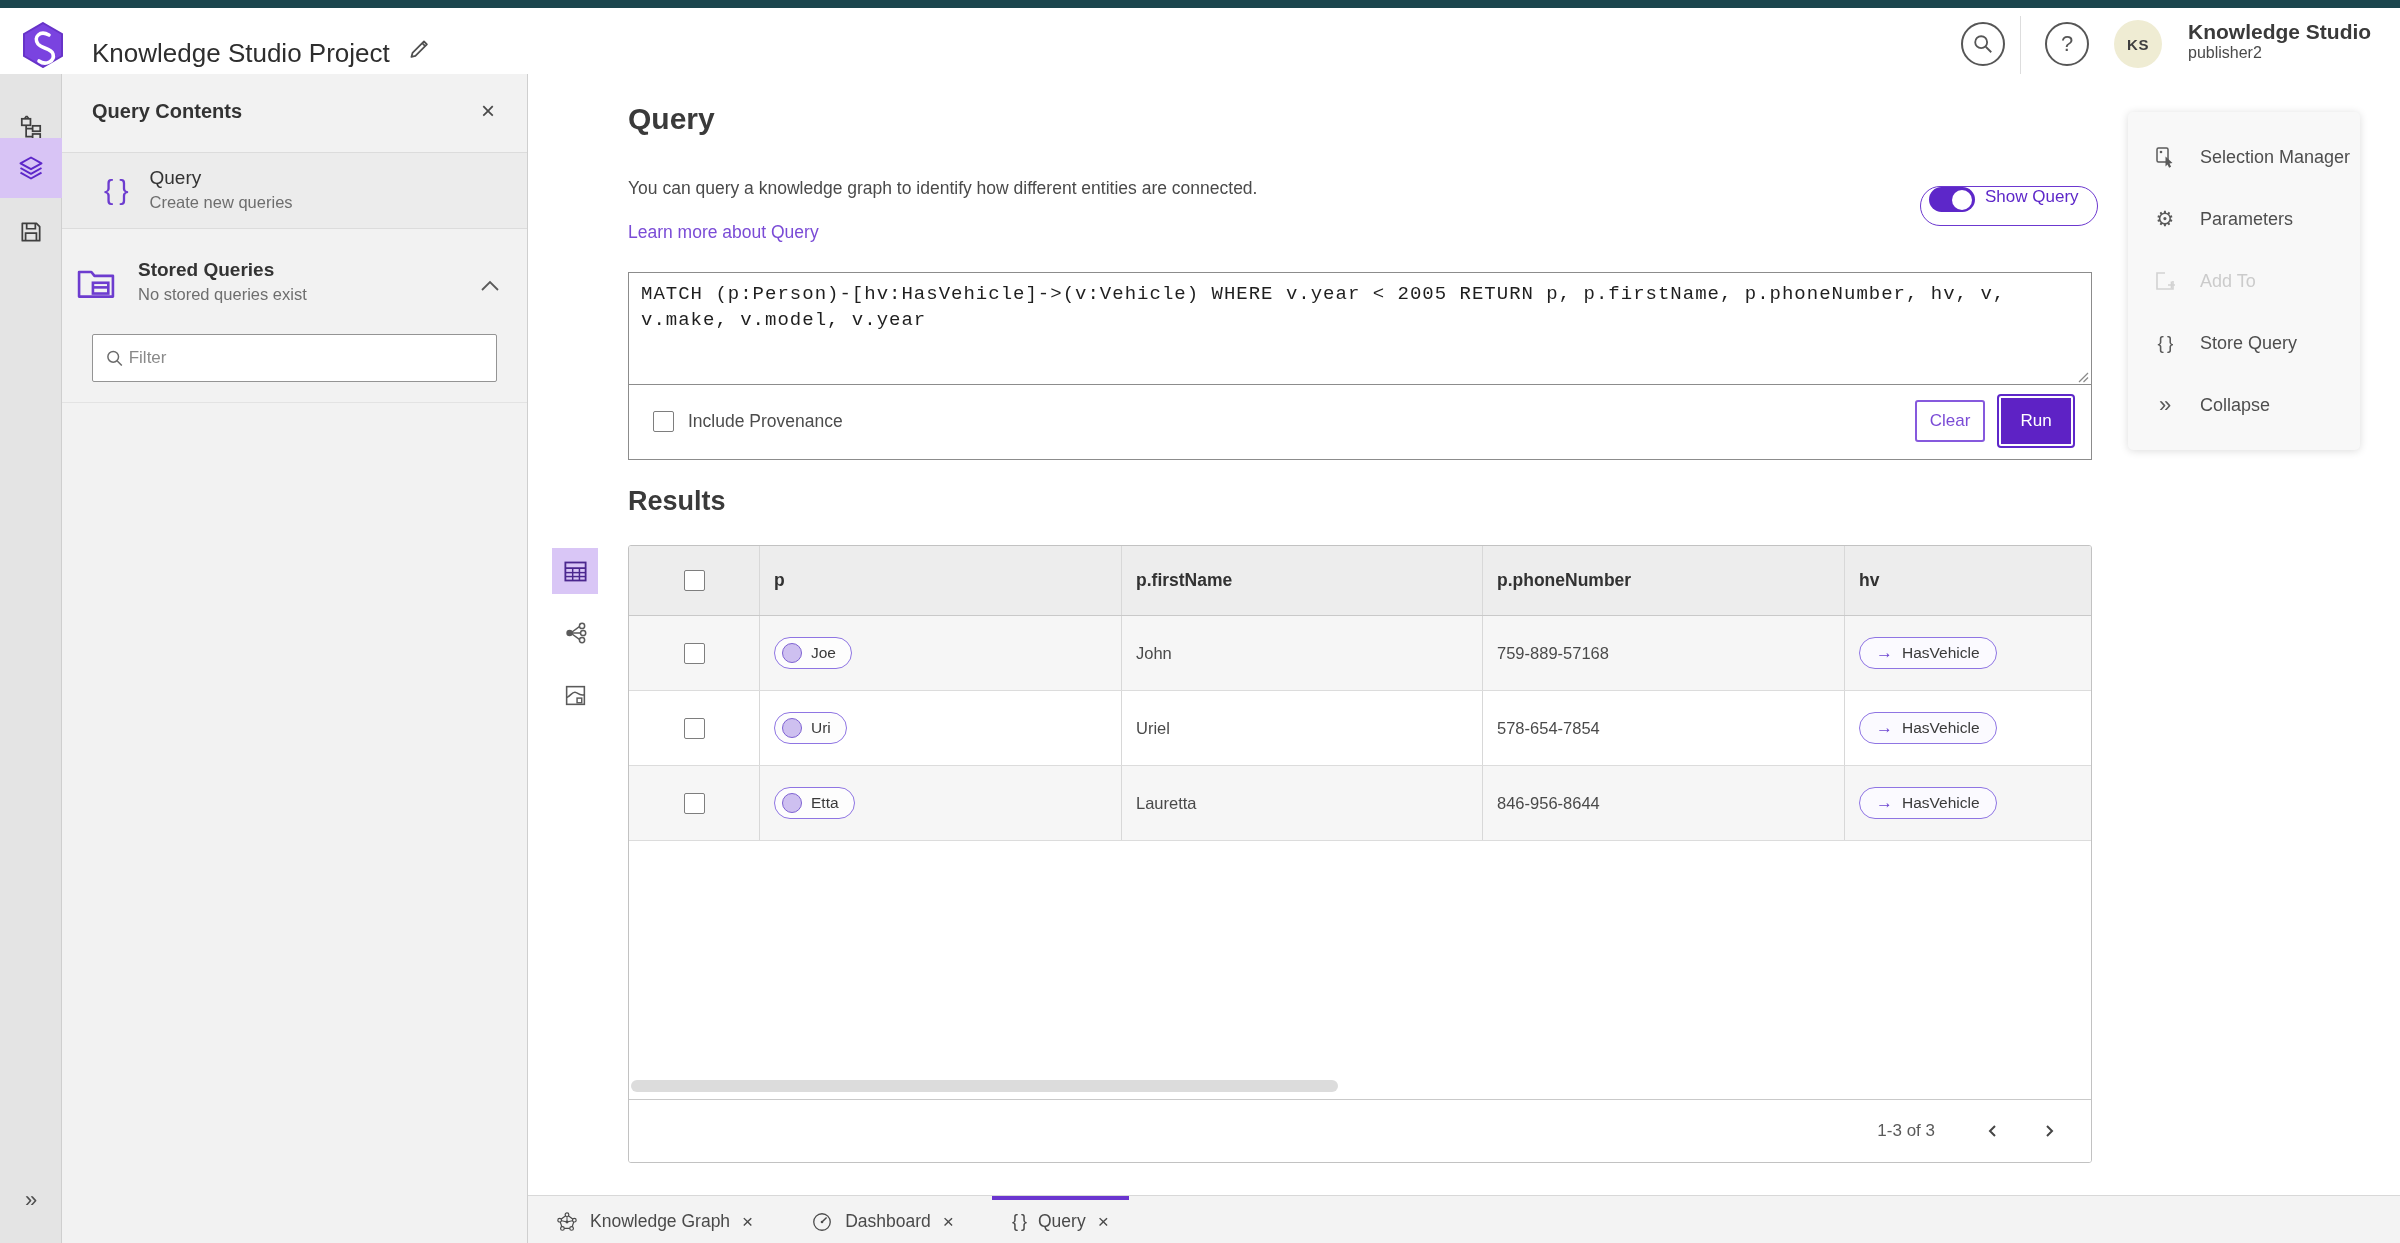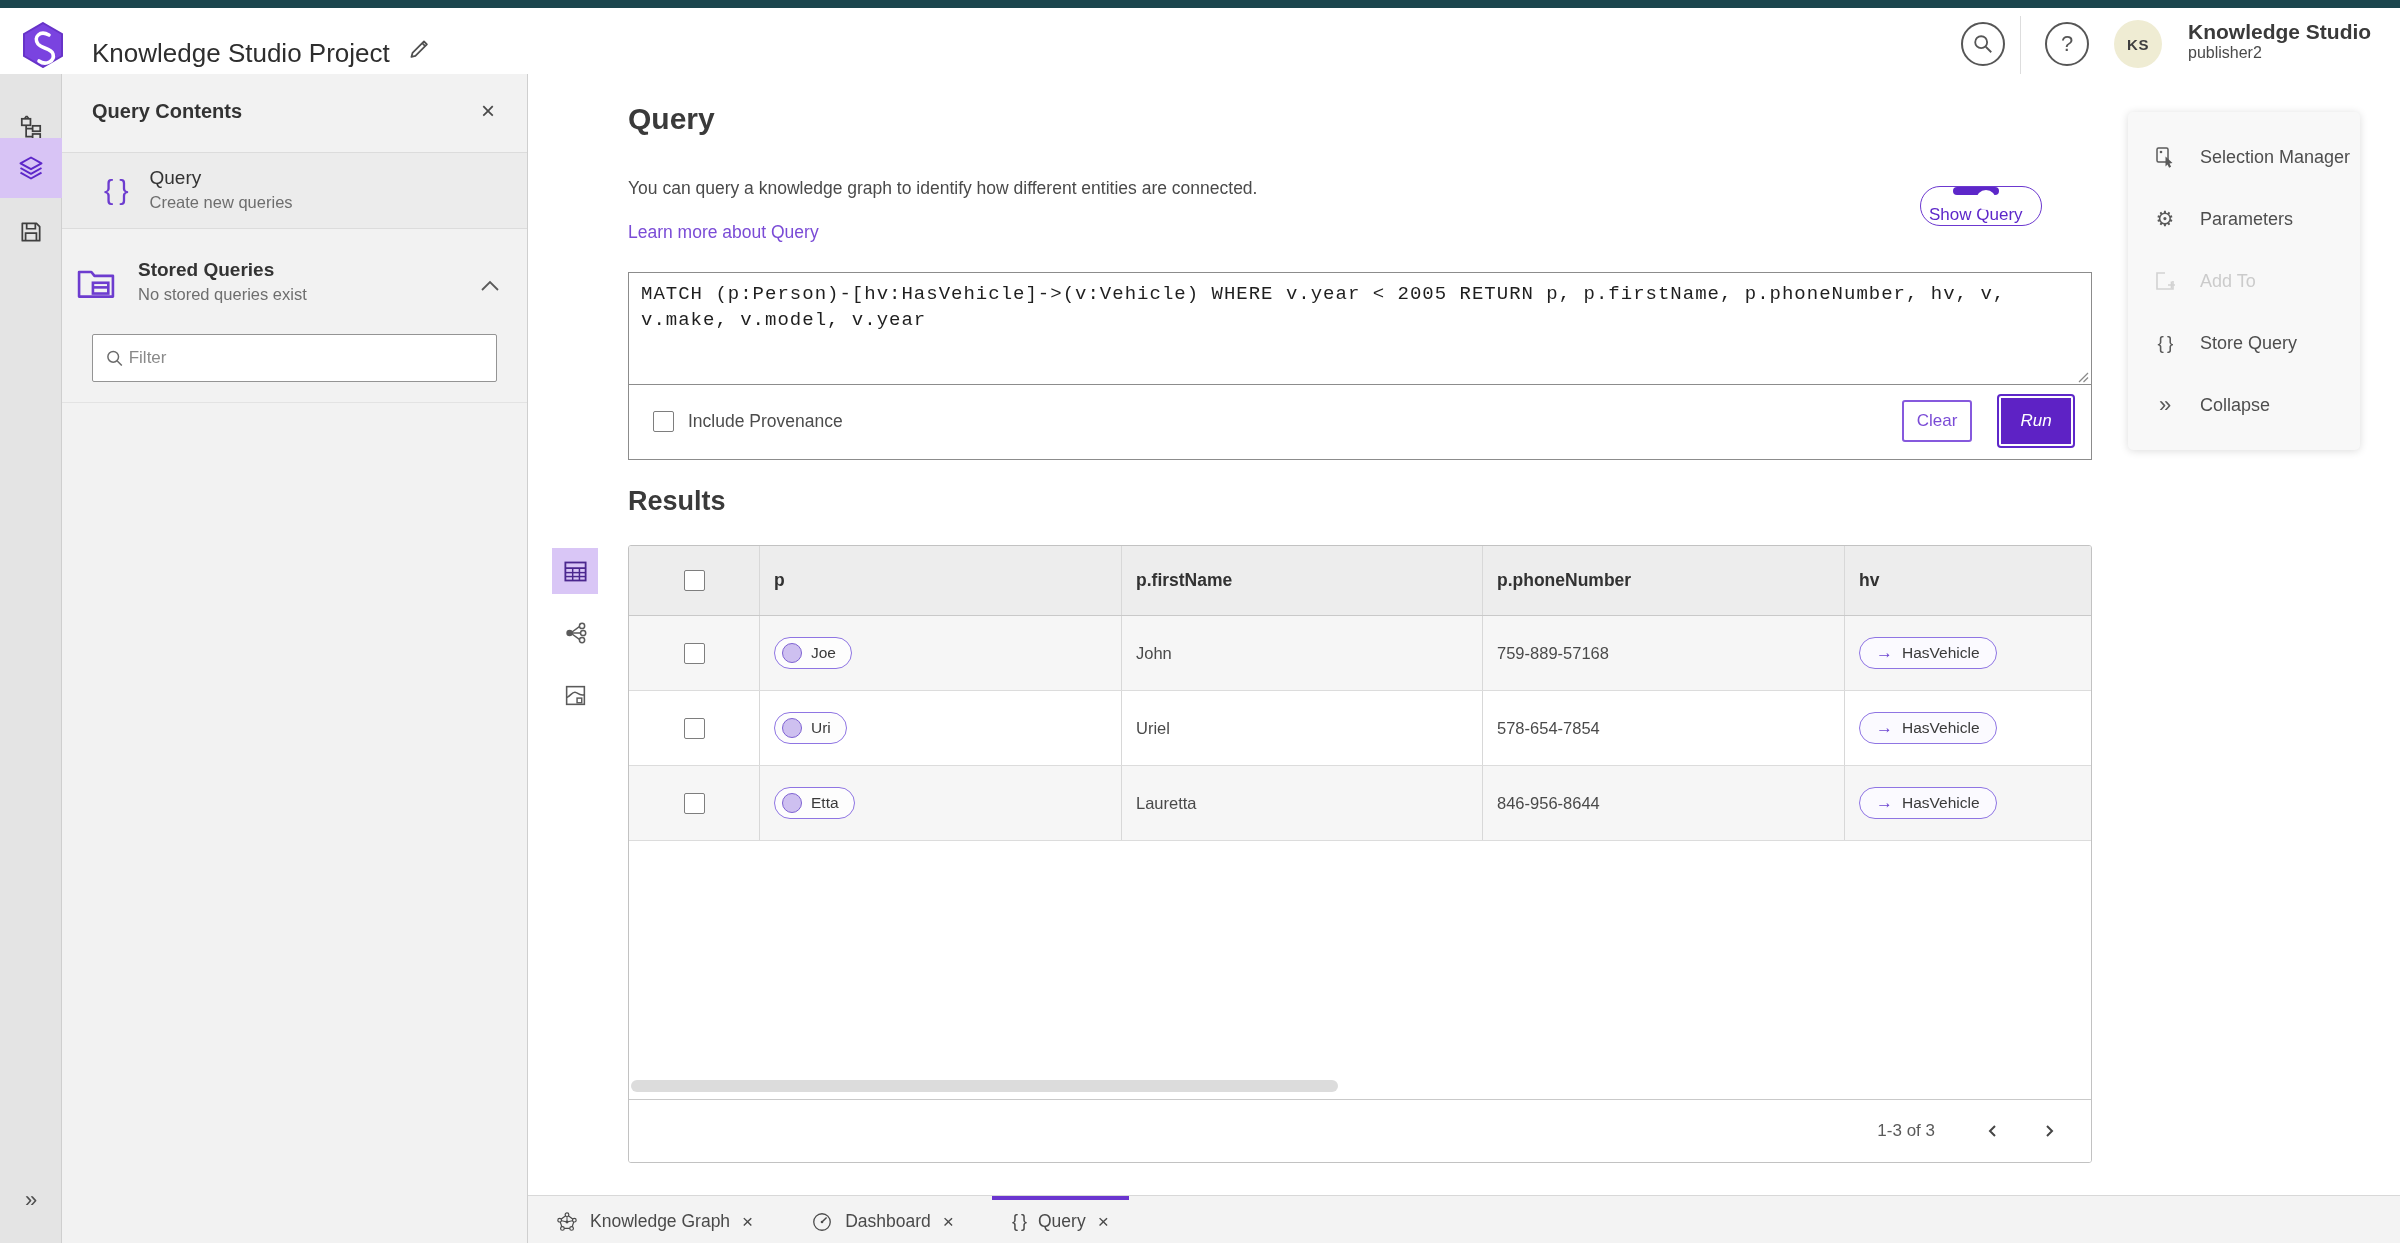--- a/index.html
+++ b/index.html
@@ -45,34 +45,34 @@
   .filter-wrap { margin:14px 30px 0 30px; height:48px; background:#fff; border:1px solid #949494; border-radius:2px; display:flex; align-items:center; padding:0 12px; }
   .filter-input { border:none; outline:none; background:transparent; font-size:17px; color:#333; margin-left:4px; width:100%; font-family:"Liberation Sans", sans-serif; }
   .filter-input::placeholder { color:#8a8a8a; }
   .panel-bottom-divider { margin-top:20px; height:1px; background:#e3e3e3; }
 
   
   .main { position:absolute; left:528px; top:74px; width:1872px; height:1121px; background:#fff; }
   .h1 { position:absolute; left:100px; top:28px; font-size:30px; font-weight:700; color:#3a3a3a; }
   .desc { position:absolute; left:100px; top:104px; font-size:17.5px; color:#4a4a4a; }
   .link { position:absolute; left:100px; top:148px; font-size:17.5px; color:#7a4bd6; cursor:pointer; }
-  .show-pill { position:absolute; left:1392px; top:112px; height:40px; border:1.5px solid #6c38cf; border-radius:20px; background:#fff; display:flex; align-items:center; padding:0 18px 0 8px; gap:10px; cursor:pointer;flex-direction:column; }
+  .show-pill { position:absolute; left:1392px; top:112px; height:40px; border:1.5px solid #6c38cf; border-radius:20px; background:#fff; display:flex; align-items:flex-start; padding:0 18px 0 8px; gap:10px; cursor:pointer; }
   .toggle { position:relative; width:46px; height:25px; background:#5d27c9; border-radius:13px; }
   .toggle .knob { position:absolute; right:3px; top:2.5px; width:20px; height:20px; border-radius:50%; background:#fff; }
   .show-pill .lbl { font-size:17px; color:#5d27c9; font-weight:500; }
 
   .query-box { position:absolute; left:100px; top:198px; width:1464px; height:188px; border:1px solid #8c8c8c; background:#fff; }
   .query-text { display:block; width:100%; height:112px; border:none; border-bottom:1px solid #8c8c8c; resize:none; outline:none; padding:8px 12px; font-family:"Liberation Mono","DejaVu Sans Mono",monospace; font-size:19px; line-height:26px; letter-spacing:1px; color:#1f1f1f; background:#fff; overflow:hidden; }
   .grip { position:absolute; right:2px; top:98px; }
   .query-footer { position:relative; height:72px; display:flex; align-items:center; padding:0 18px 0 24px; }
   .checkbox { width:21px; height:21px; border:1.5px solid #7e7e7e; border-radius:2px; background:#fff; cursor:pointer; flex:none; }
   .prov-lbl { font-size:17.5px; color:#4c4c4c; margin-left:14px; }
   .spacer { flex:1; }
   .btn-clear { width:70px; height:42px; border:2px solid #8659dd; border-radius:3px; background:#fff; color:#7a4bd6; font-size:17px; font-family:"Liberation Sans", sans-serif; cursor:pointer; }
-  .btn-run { margin-left:27px; width:74px; height:50px; border:2px solid #fff; outline:2px solid #5e27c9; border-radius:2px; background:#5e22c5; color:#fff; font-size:17px; font-family:"Liberation Sans", sans-serif; cursor:pointer;font-style:italic; }
+  .btn-run { margin-left:14px; width:74px; height:50px; border:2px solid #fff; outline:2px solid #5e27c9; border-radius:2px; background:#5e22c5; color:#fff; font-size:17px; font-family:"Liberation Sans", sans-serif; cursor:pointer; }
 
   .h2 { position:absolute; left:100px; top:412px; font-size:27px; font-weight:700; color:#3a3a3a; }
   .view-toolbar { position:absolute; left:24px; top:474px; width:46px; }
   .view-btn { width:46px; height:46px; display:flex; align-items:center; justify-content:center; margin-bottom:16px; cursor:pointer; }
   .view-btn.active { background:#d9c6f6; }
 
   
   .table { position:absolute; left:100px; top:471px; width:1464px; height:618px; border:1px solid #c2c2c2; border-radius:3px; background:#fff; overflow:hidden; }
   .t-row { display:grid; grid-template-columns:131px 362px 361px 362px 1fr; align-items:center; }
   .t-head { height:70px; background:#ededed; border-bottom:1px solid #c9c9c9; font-weight:700; font-size:17.5px; color:#323232; }

